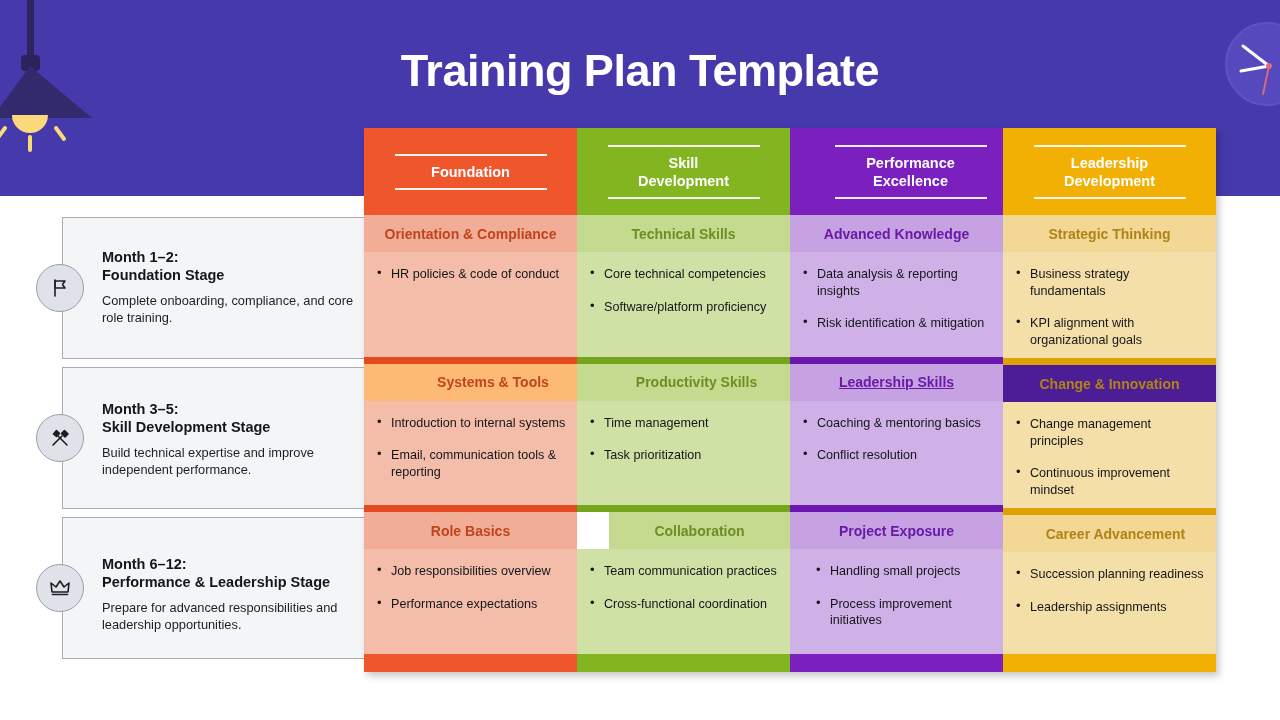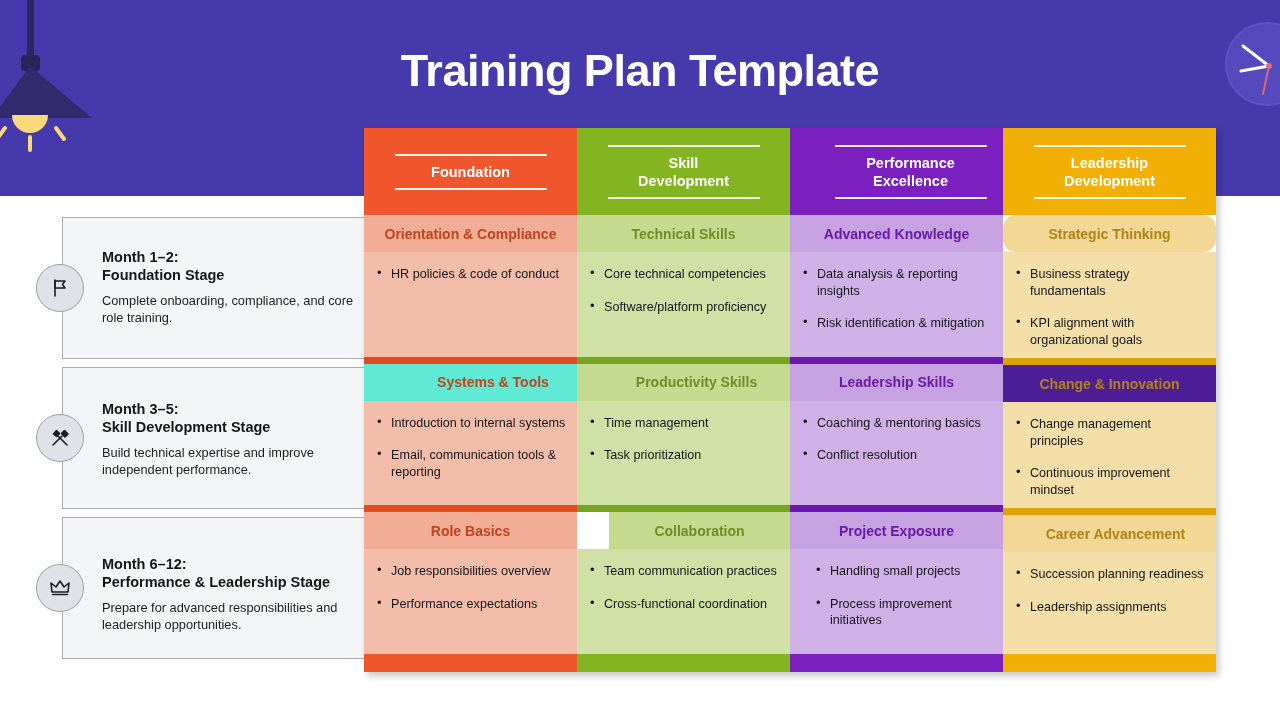--- a/index.html
+++ b/index.html
@@ -197,21 +197,21 @@
           <div class="htxt">Foundation</div>
           <div class="rule"></div>
         </div>
         <div class="sub" style="background: rgb(242, 173, 151); color: rgb(192, 68, 30);">Orientation &amp; Compliance</div>
         <div class="cell" style="background: rgb(244, 189, 170);">
           <ul class="items">
             <li>HR policies &amp; code of conduct</li>
           </ul>
         </div>
         <div class="divider" style="background: rgb(225, 75, 30);"></div>
-        <div class="sub" style="background: #5eead4; color: rgb(192, 68, 30); padding-left: 45px;">Systems &amp; Tools</div>
+        <div class="sub" style="background: #fdba74; color: rgb(192, 68, 30); padding-left: 45px;">Systems &amp; Tools</div>
         <div class="cell" style="background: rgb(244, 189, 170);">
           <ul class="items">
             <li>Introduction to internal systems</li>
             <li>Email, communication tools &amp; reporting</li>
           </ul>
         </div>
         <div class="divider" style="background: rgb(225, 75, 30);"></div>
         <div class="sub" style="background: rgb(242, 173, 151); color: rgb(192, 68, 30);">Role Basics</div>
         <div class="cell" style="background: rgb(244, 189, 170);">
           <ul class="items">
@@ -261,21 +261,21 @@
           <div class="rule"></div>
         </div>
         <div class="sub" style="background: rgb(198, 162, 226); color: rgb(106, 26, 166);">Advanced Knowledge</div>
         <div class="cell" style="background: rgb(207, 177, 232);">
           <ul class="items">
             <li>Data analysis &amp; reporting insights</li>
             <li>Risk identification &amp; mitigation</li>
           </ul>
         </div>
         <div class="divider" style="background: rgb(107, 23, 176);"></div>
-        <div class="sub" style="background: rgb(198, 162, 226); color: rgb(106, 26, 166);">Leadership Skills</div>
+        <div class="sub" style="background: rgb(198, 162, 226); color: rgb(106, 26, 166); text-decoration: underline;">Leadership Skills</div>
         <div class="cell" style="background: rgb(207, 177, 232);">
           <ul class="items">
             <li>Coaching &amp; mentoring basics</li>
             <li>Conflict resolution</li>
           </ul>
         </div>
         <div class="divider" style="background: rgb(107, 23, 176);"></div>
         <div class="sub" style="background: rgb(198, 162, 226); color: rgb(106, 26, 166);">Project Exposure</div>
         <div class="cell" style="background: rgb(207, 177, 232); padding-left: 25px;">
           <ul class="items">
@@ -285,21 +285,21 @@
         </div>
         <div class="footer-strip" style="background: rgb(123, 31, 191);"></div>
       </div>
       <div class="col">
         <div class="col-head" style="background: rgb(242, 176, 5);">
           <div class="rule"></div>
           <div class="htxt">Leadership
 Development</div>
           <div class="rule"></div>
         </div>
-        <div class="sub" style="background: rgb(242, 216, 148); color: rgb(176, 131, 23); border-radius: 13px;">Strategic Thinking</div>
+        <div class="sub" style="background: rgb(242, 216, 148); color: rgb(176, 131, 23);">Strategic Thinking</div>
         <div class="cell" style="background: rgb(245, 223, 168);">
           <ul class="items">
             <li>Business strategy fundamentals</li>
             <li>KPI alignment with organizational goals</li>
           </ul>
         </div>
         <div class="divider" style="background: rgb(221, 161, 4);"></div>
         <div class="sub" style="background: #4c1d95; color: rgb(176, 131, 23);">Change &amp; Innovation</div>
         <div class="cell" style="background: rgb(245, 223, 168);">
           <ul class="items">

